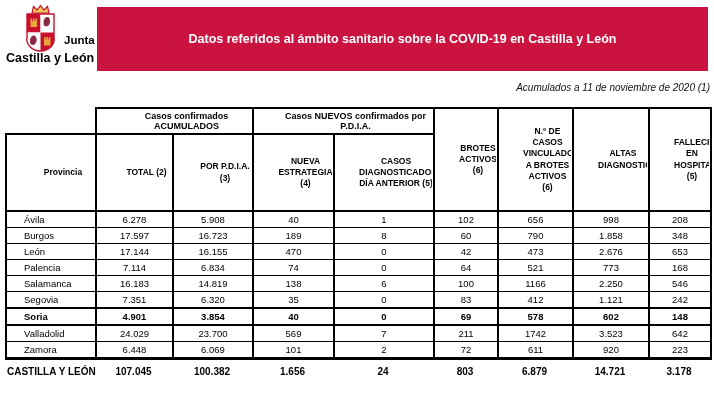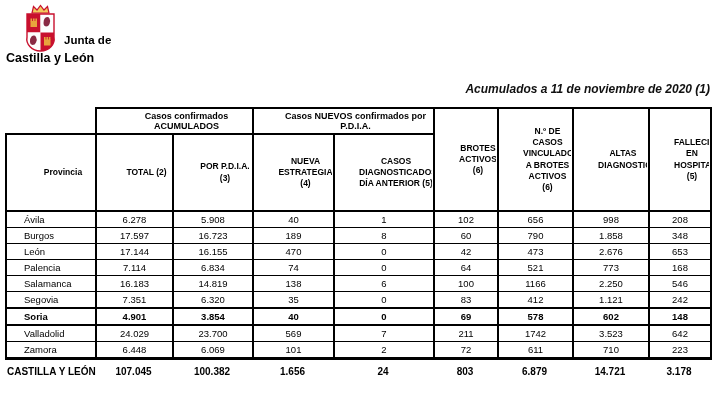--- a/index.html
+++ b/index.html
@@ -13,22 +13,22 @@
   .logo-line1 { position:absolute; left:60px; top:30px; font-size:11.5px; font-weight:bold; white-space:nowrap; }
   .logo-line2 { position:absolute; left:2px; top:47px; font-size:12.5px; font-weight:bold; white-space:nowrap; }
   
   .banner {
     position:absolute; left:97px; top:7px; width:611px; height:64px;
     background:#CB1340; display:flex; align-items:center; justify-content:center;
   }
   .banner span { color:#fff; font-size:12.5px; font-weight:bold; text-align:center; }
   
   .note {
-    position:absolute; right:4px; top:82px; font-size:12px; font-style:italic;
-    font-weight:bold; color:#111;
+    position:absolute; right:4px; top:82px; font-size:10px; font-style:italic;
+    font-weight:normal; color:#111;
   }
   
   .tablewrap { position:absolute; left:5px; top:107px; width:707px; }
   table { border-collapse:collapse; table-layout:fixed; width:705px; }
   th, td { border:1px solid #000; border-left-width:2px; border-right-width:2px; padding:0; overflow:hidden; }
   .corner { border:none; background:#fff; }
   thead th { vertical-align:middle; text-align:center;padding-left:24px; }
   .grp { font-size:9px; font-weight:bold; height:24px; border-top-width:2px; border-bottom-width:2px; }
   .rowspanh, .sub, .prov-h { font-size:8.5px; font-weight:bold; line-height:1.3;border-radius:27px; }
   .rowspanh { border-top-width:2px; border-bottom-width:2px; }
@@ -75,20 +75,23 @@
           <path d="M25 14 q3 -2 4.5 0.5 q1.5 2.5 0 5.5 q-1 2.5 -3.5 2.5 q-2.5 -0.5 -2.5 -3.5 q0 -3.5 1.5 -5 z"></path>
           <path d="M11.5 32.5 q3 -2 4.5 0.5 q1.5 2.5 0 5.5 q-1 2.5 -3.5 2.5 q-2.5 -0.5 -2.5 -3.5 q0 -3.5 1.5 -5 z"></path>
         </g>
       </g>
       <path d="M7 10 h27 v23 a13.5 12 0 0 1 -13.5 14 a13.5 12 0 0 1 -13.5 -14 z" fill="none" stroke="#C8102E" stroke-width="1.4"></path>
     </svg>
     <span class="logo-line1">Junta de</span>
     <span class="logo-line2">Castilla y León</span>
   </div>
 
+  <div class="banner">
+    <span>Datos referidos al ámbito sanitario sobre la COVID-19 en Castilla y León</span>
+  </div>
 
   <div class="note">Acumulados a 11 de noviembre de 2020 (1)</div>
 
   <div class="tablewrap">
     <table>
       <colgroup>
         <col style="width:90px">
           <col style="width:77px">
           <col style="width:80px">
         <col style="width:81px">
@@ -206,21 +209,21 @@
           <td>642</td>
         </tr>
         <tr class="last">
           <td class="prov">Zamora</td>
           <td>6.448</td>
           <td>6.069</td>
           <td>101</td>
           <td>2</td>
           <td>72</td>
           <td>611</td>
-          <td>710</td>
+          <td>920</td>
           <td>223</td>
         </tr>
       </tbody>
     </table>
 
     <table class="total">
       <colgroup>
         <col style="width:90px">
           <col style="width:77px">
           <col style="width:80px">

